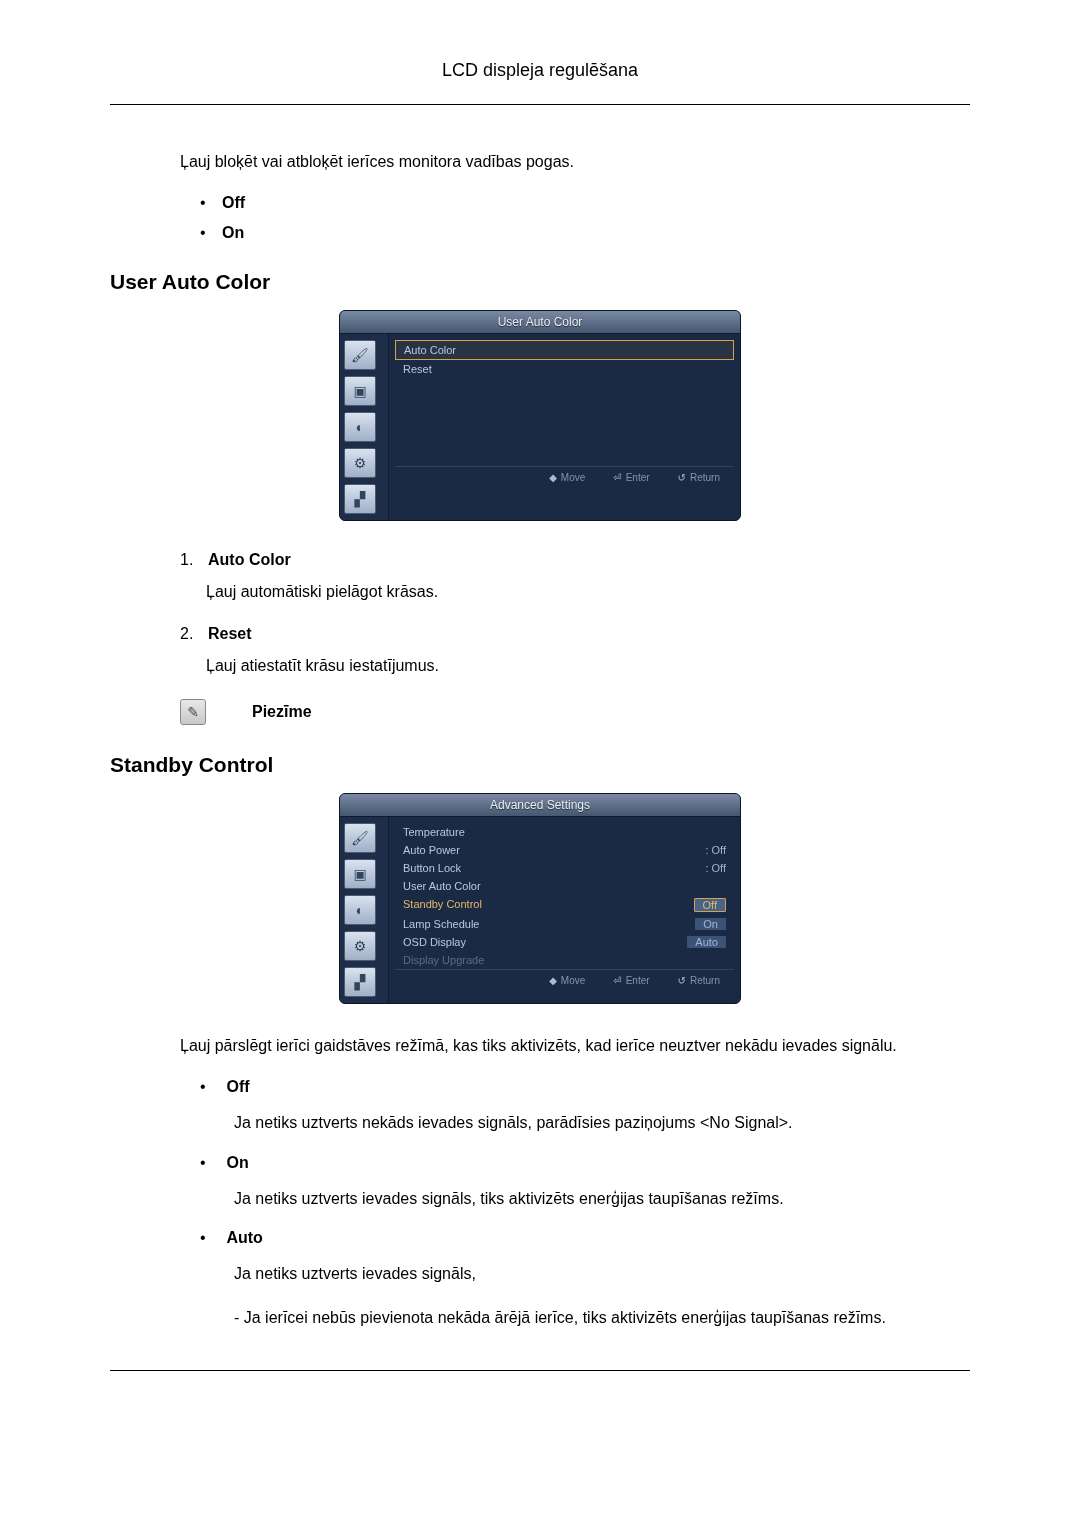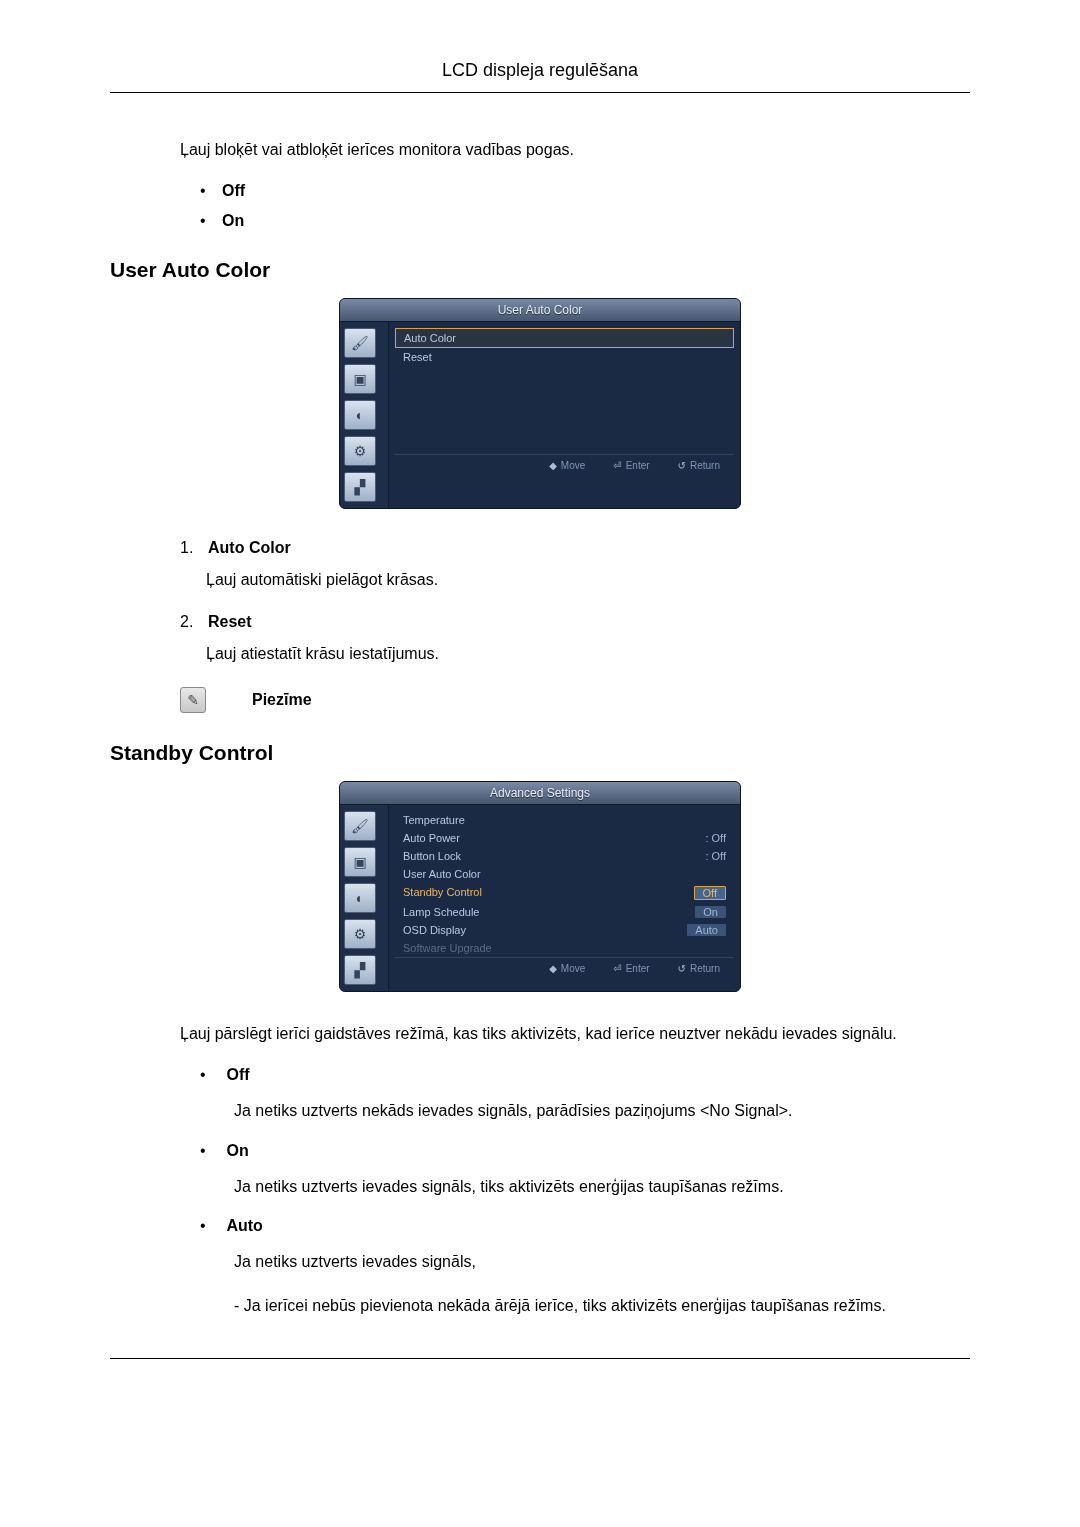--- a/index.html
+++ b/index.html
@@ -10,21 +10,21 @@
     font-size: 16px;
     color: #000;
     width: 1080px;
   }
   .page {
     padding: 60px 110px 60px 110px;
   }
   .header-title {
     text-align: center;
     font-size: 18px;
-    padding-bottom: 11px;
+    padding-bottom: 23px;
     border-bottom: 1px solid #000;
     margin-bottom: 45px;
   }
   .para {
     margin: 0 0 20px 70px;
     line-height: 1.5;
   }
   .bullet-list {
     margin: 0 0 25px 90px;
     padding: 0;
@@ -288,21 +288,21 @@
             </div>
           <div class="osd-row">
               <span>Lamp Schedule</span>
               <span class="osd-opt" style="background:#3a5376;padding:0 8px;border-radius:1px;">On</span>
             </div>
           <div class="osd-row">
               <span>OSD Display</span>
               <span class="osd-opt" style="background:#3a5376;padding:0 8px;border-radius:1px;">Auto</span>
             </div>
           <div class="osd-row dim">
-              <span>Software Upgrade</span>
+              <span>Display Upgrade</span>
             </div>
           <div class="osd-footer">
             <div class="fi">
                 <span class="gly">◆</span>
                 <span>Move</span>
               </div>
             <div class="fi">
                 <span class="gly">⏎</span>
                 <span>Enter</span>
               </div>

